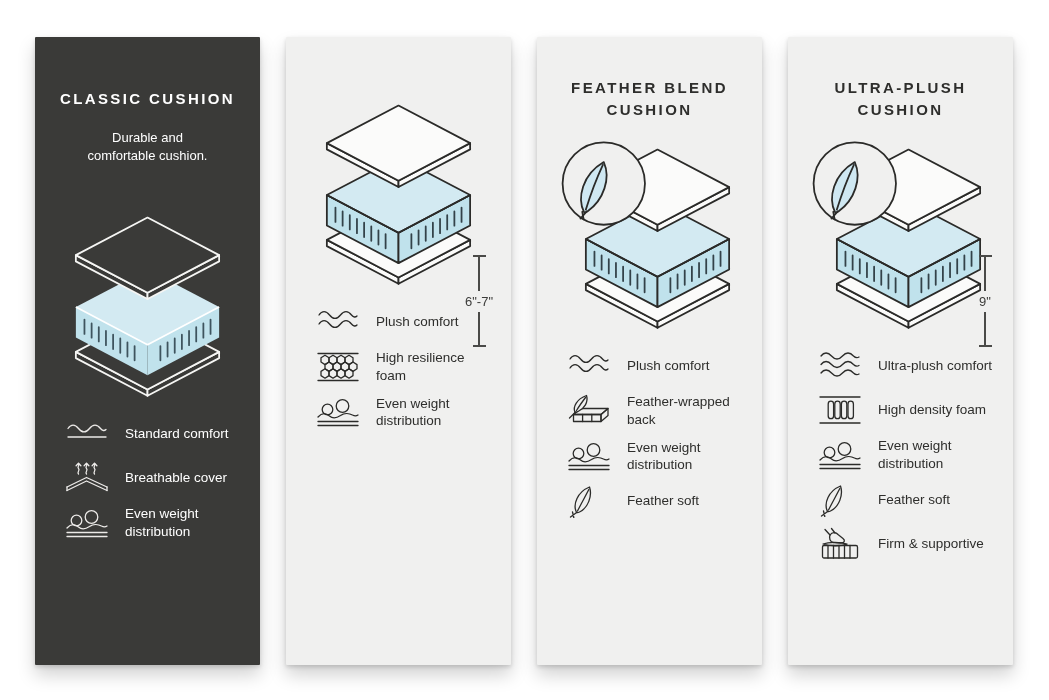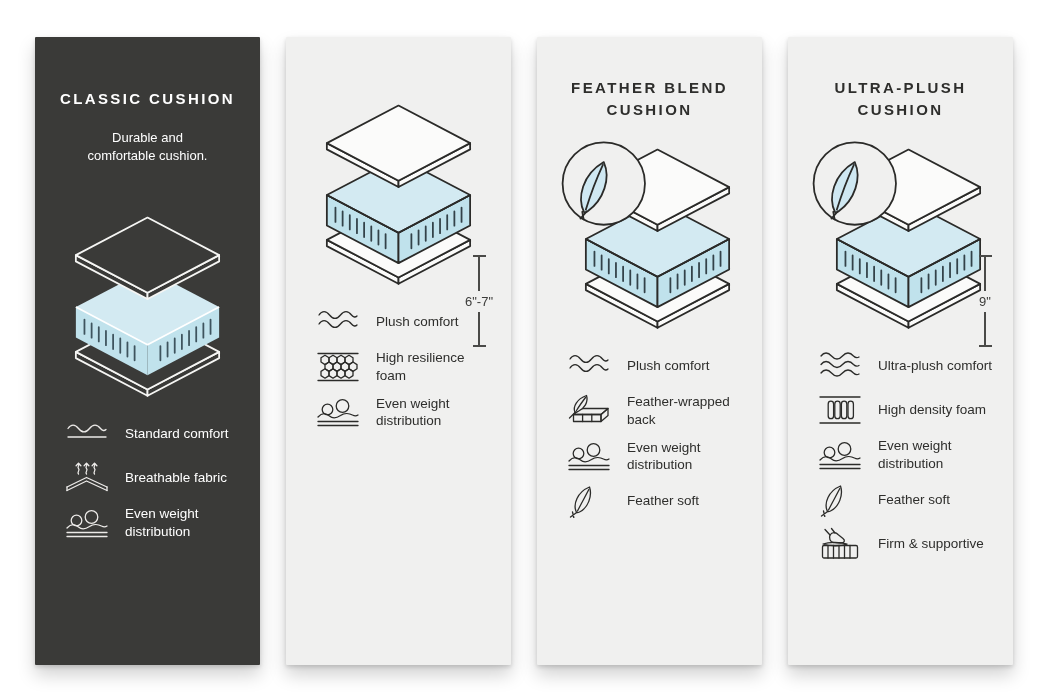--- a/index.html
+++ b/index.html
@@ -228,21 +228,21 @@
       <li class="feature">
         <svg class="fi" viewBox="0 0 44 34">
             <use href="#i-wave1"></use>
           </svg>
         <span class="flabel">Standard comfort</span>
       </li>
       <li class="feature">
         <svg class="fi" viewBox="0 0 44 34">
             <use href="#i-breathable"></use>
           </svg>
-        <span class="flabel">Breathable fabric</span>
+        <span class="flabel">Breathable cover</span>
       </li>
       <li class="feature">
         <svg class="fi" viewBox="0 0 44 34">
             <use href="#i-weight"></use>
           </svg>
         <span class="flabel">Even weight
 distribution</span>
       </li>
     </ul>
   </section>

